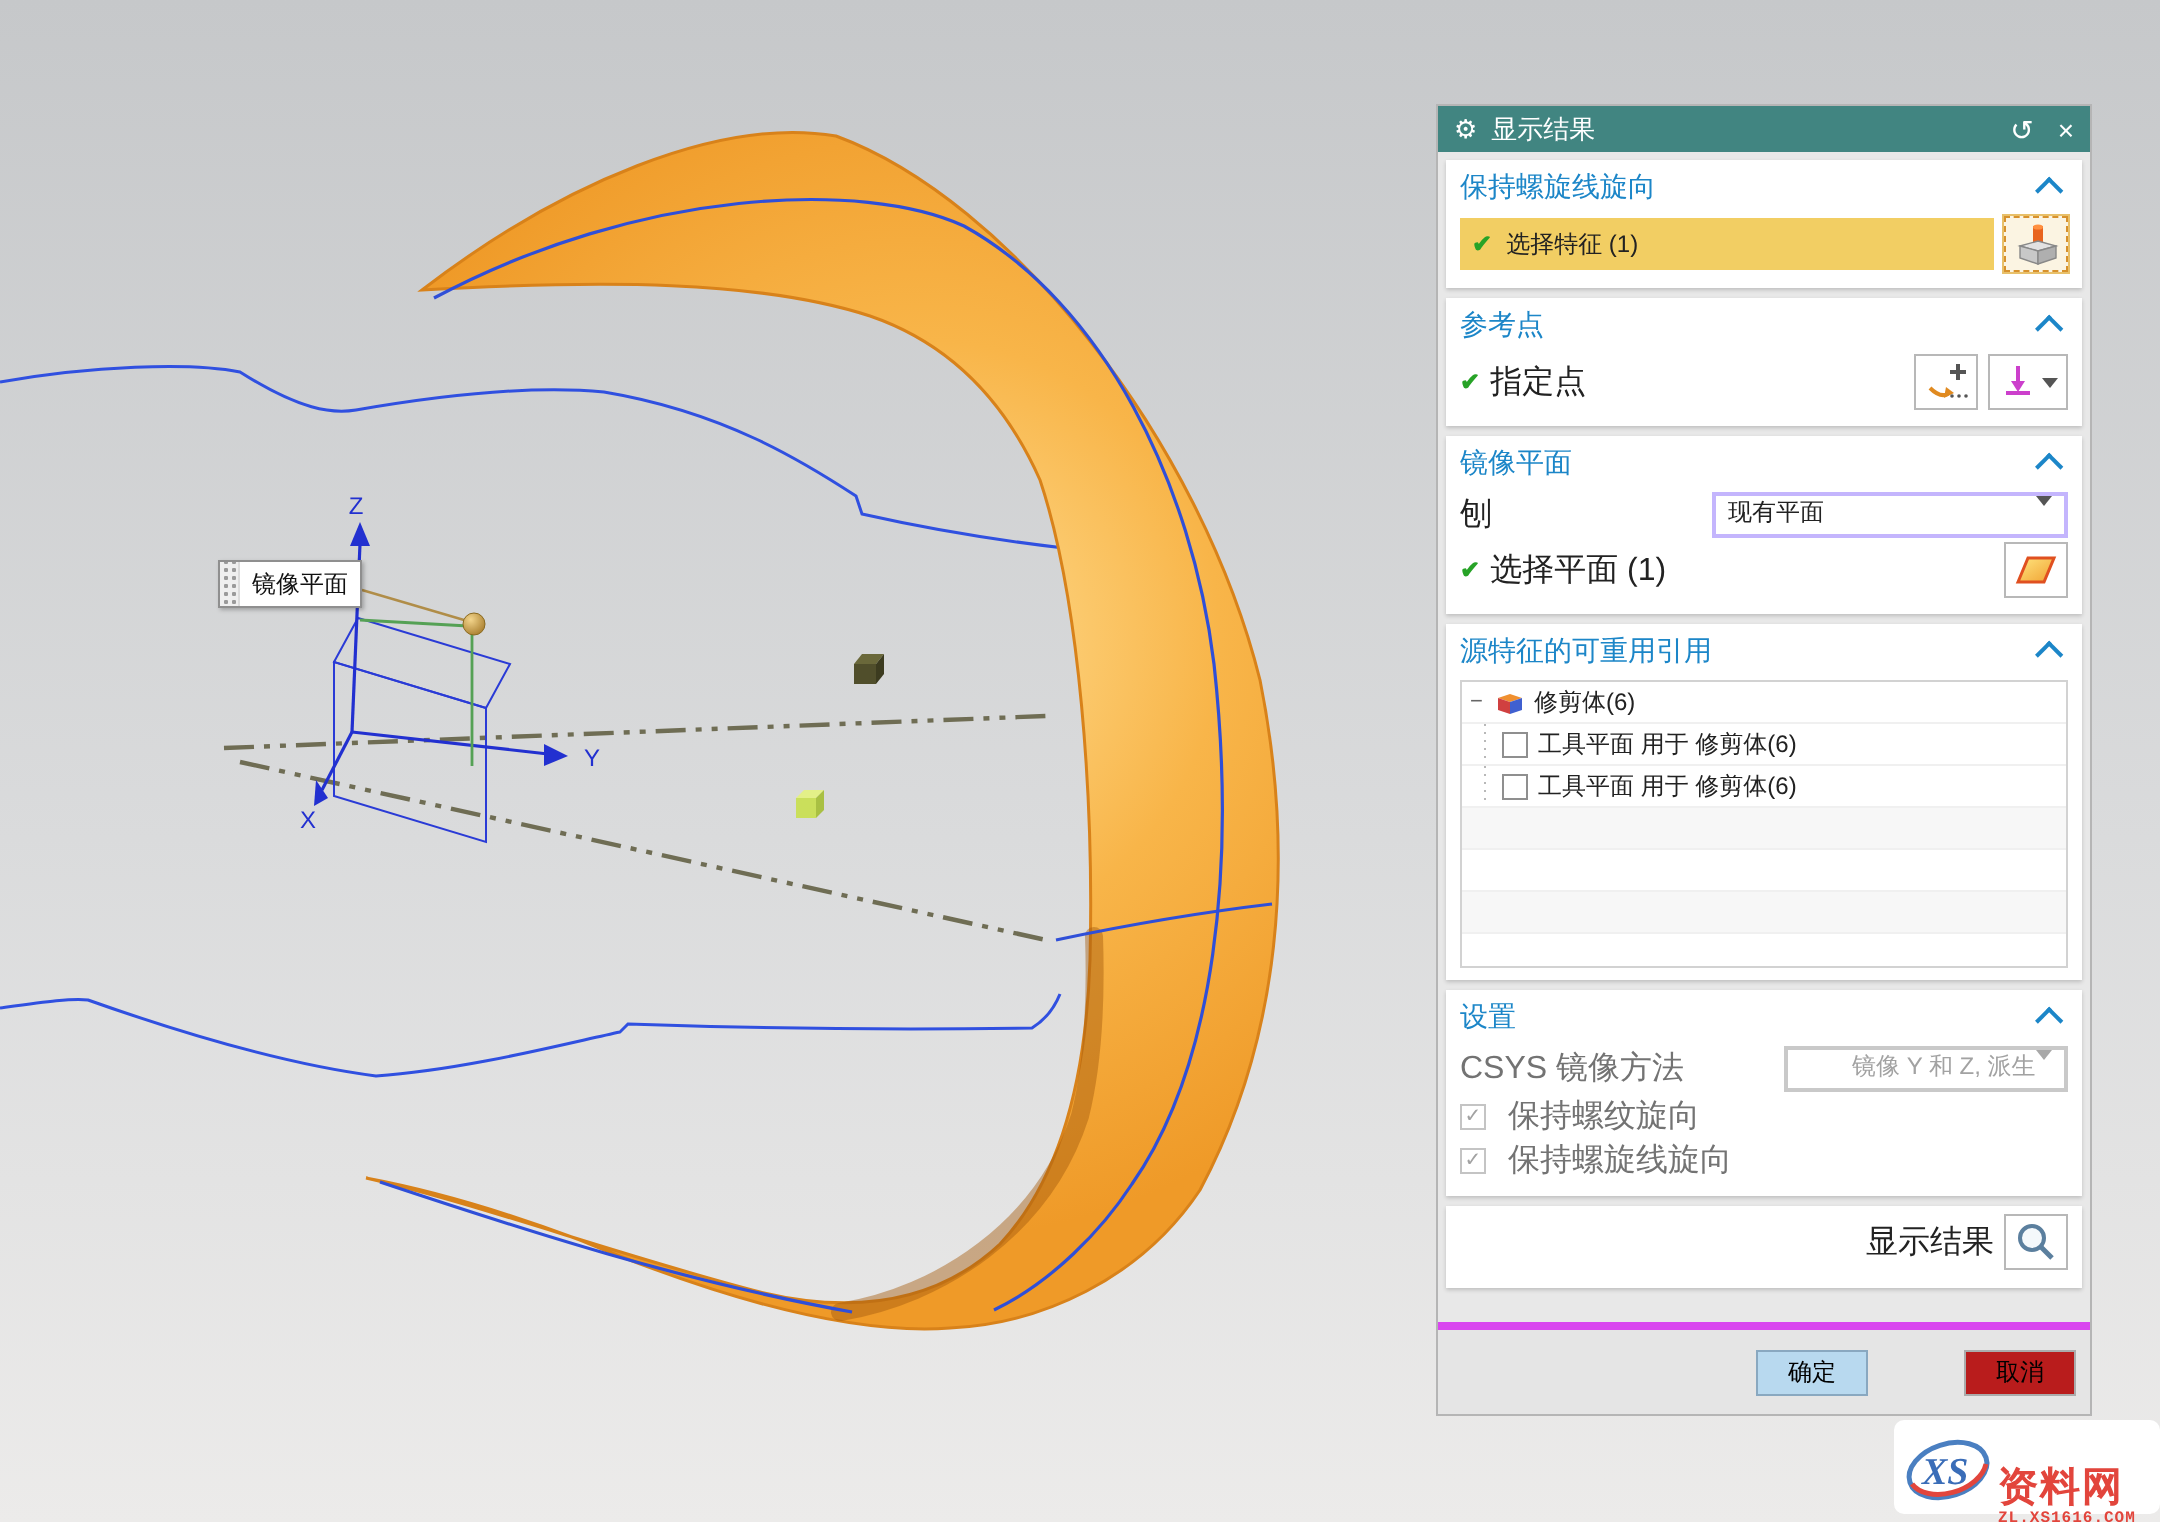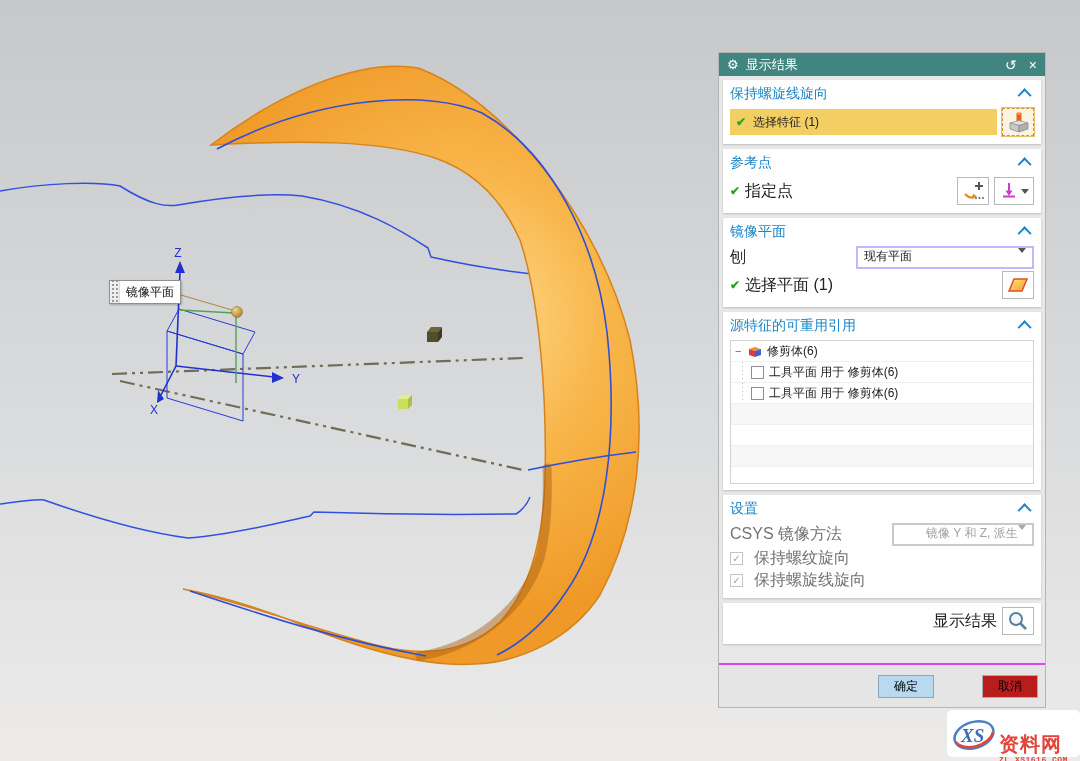--- a/index.html
+++ b/index.html
@@ -52,21 +52,21 @@
   .cbx.empty{border-color:#8f8f8f;margin-right:5px;}
   .tree{border:1px solid #d2d2d2;height:142px;margin-top:2px;overflow:hidden;}
   .trow{height:20px;display:flex;align-items:center;font-size:12px;padding:0 4px;
         border-bottom:1px solid #f0f0f0;cursor:pointer;}
   .trow.alt{background:#f7f7f7;}
   .texp{width:13px;color:#666;font-size:11px;}
   .tico{display:flex;margin-right:4px;}
   .tind{width:16px;height:100%;background-image:linear-gradient(#b8b8b8 25%,transparent 25%);
         background-size:1px 4px;background-repeat:repeat-y;background-position:7px 0;}
   .footer{margin-top:auto;height:42px;display:flex;align-items:center;justify-content:flex-end;
-          gap:7px;padding:0 7px;background:#e5e5e5;border-top:2px solid #d946ef;margin-left:-4px;margin-right:-4px;}
+          gap:7px;padding:0 7px;background:#e5e5e5;border-top:4px solid #d946ef;margin-left:-4px;margin-right:-4px;}
   .btn{height:23px;min-width:56px;font-size:12px;font-family:"Liberation Sans",sans-serif;cursor:pointer;}
   .btn.ok{background:#b8d9ef;border:1px solid #89a8c0;}
   .btn.cancel{background:#b91c1c;border:1px solid #ababab;margin-left:41px;}
 
   
   .watermark{position:absolute;left:947px;top:710px;width:133px;height:47px;background:#fff;
              border-radius:5px;display:flex;align-items:center;padding:0 2px 0 4px;box-sizing:border-box;}
   .wm-txt{display:flex;flex-direction:column;line-height:1;margin-left:2px;margin-top:30px;}
   .wm-name{font-size:20px;font-weight:bold;color:#e2453c;letter-spacing:1px;white-space:nowrap;}
   .wm-url{font-size:8px;font-weight:bold;color:#e2453c;letter-spacing:.5px;margin-top:2px;

